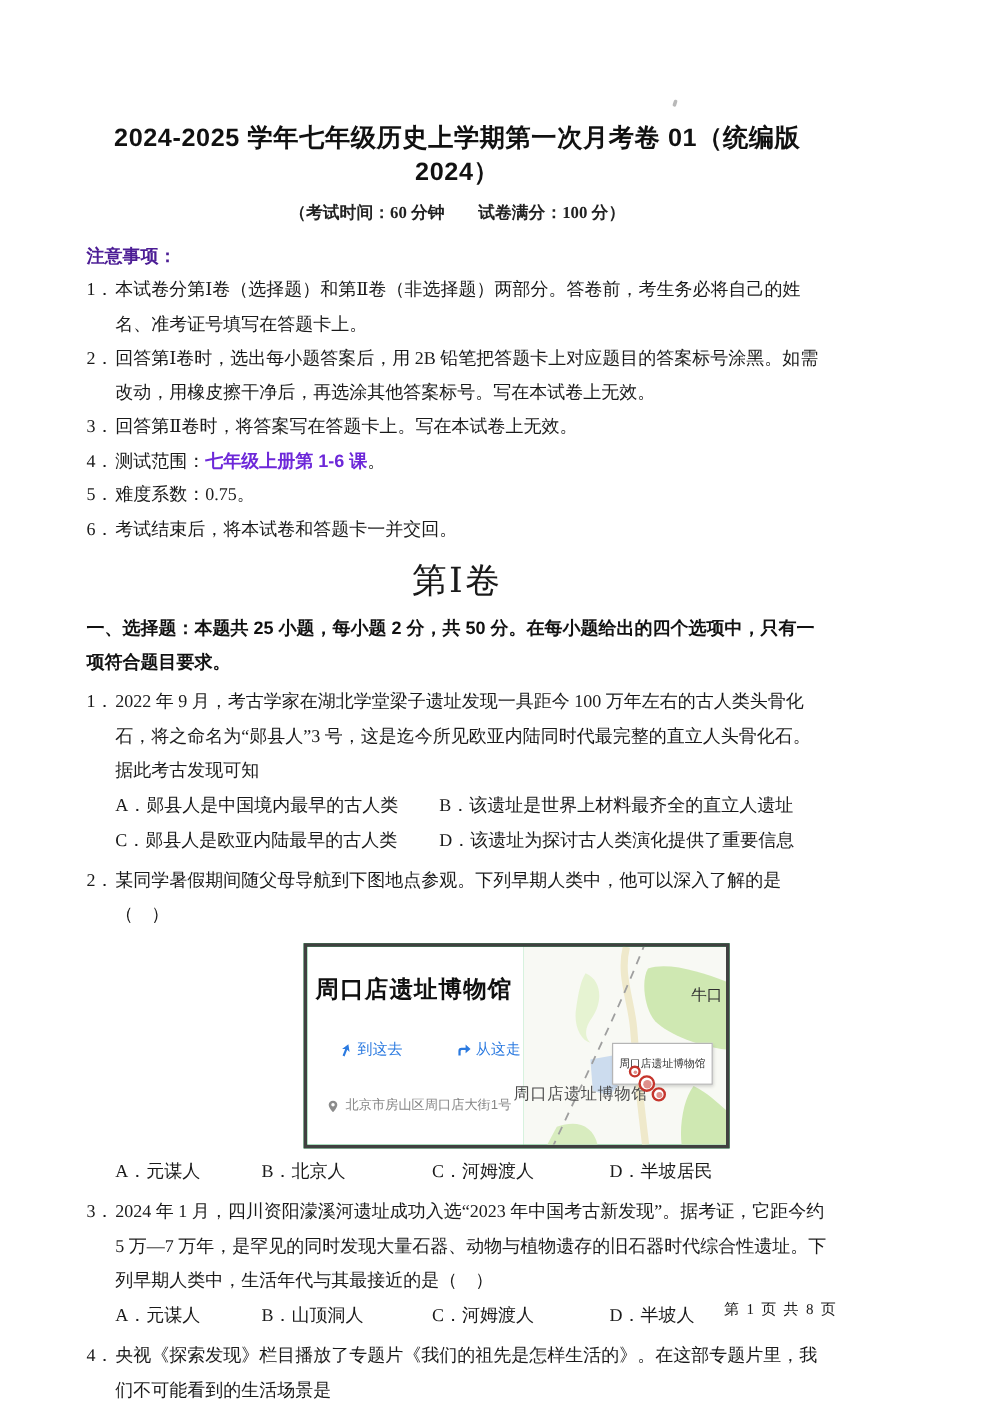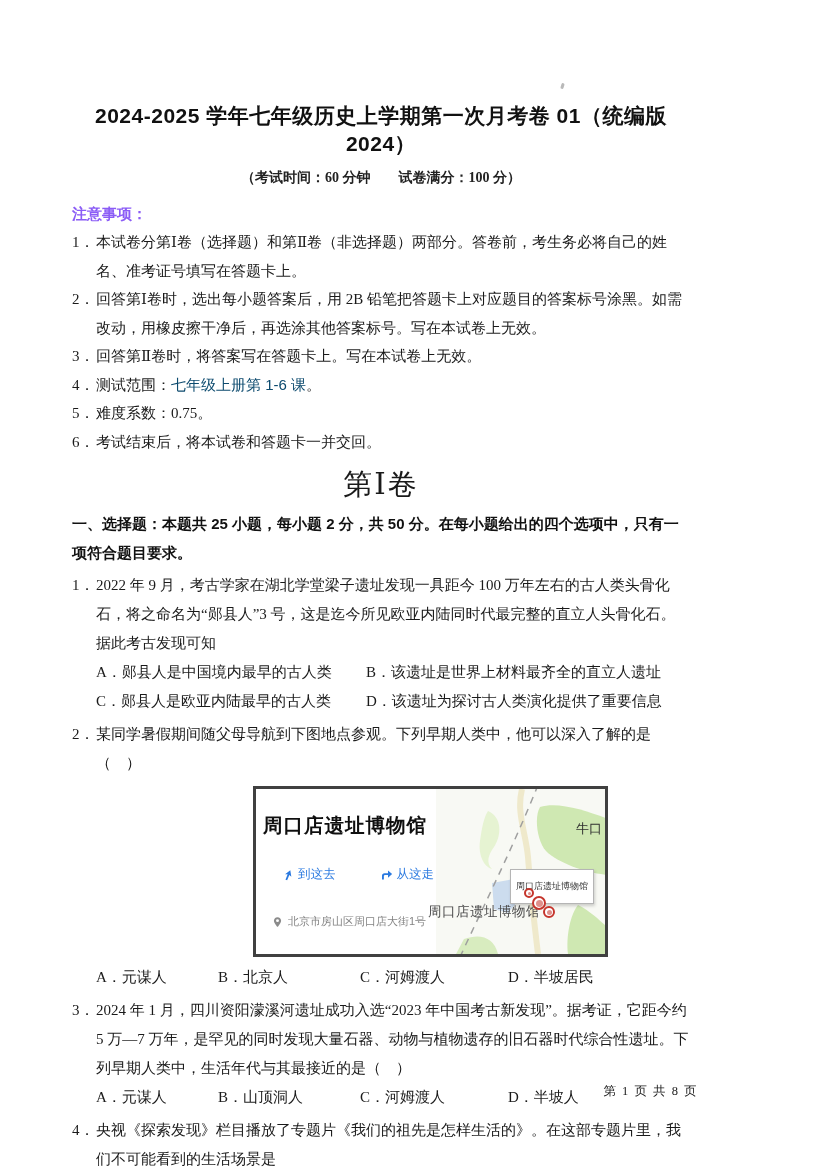--- a/index.html
+++ b/index.html
@@ -5,24 +5,24 @@
   html,body{margin:0;padding:0;background:#ffffff;}
   .page{position:relative;width:762px;height:1169px;background:#fff;overflow:hidden;
         font-family:"Liberation Serif","DejaVu Serif",serif;color:#1a1a1a;}
   .content{padding:0 72px;}
   .artifact{position:absolute;left:561px;top:83px;width:3px;height:6px;border-radius:2px;
             background:#b9b9b9;transform:rotate(18deg);}
   .title{margin:102px 0 0;text-align:center;font-family:"Liberation Sans","DejaVu Sans",sans-serif;
          font-weight:700;font-size:21px;line-height:28px;letter-spacing:.5px;color:#111;}
   .subtitle{margin-top:11px;text-align:center;font-size:14px;font-weight:600;color:#222;}
   .notice-h{margin-top:13px;font-family:"Liberation Sans","DejaVu Sans",sans-serif;
-            font-weight:700;font-size:15px;line-height:28px;color:#8b5cf6;}
+            font-weight:700;font-size:15px;line-height:28px;color:#4c1d95;}
   .n-item{position:relative;padding-left:24px;font-size:15px;line-height:28.5px;}
   .n-item .num,.q .num{position:absolute;left:0;top:0;}
-  .red{color:#0c4a6e;font-weight:400;font-family:"Liberation Sans","DejaVu Sans",sans-serif;}
+  .red{color:#6d28d9;font-weight:700;font-family:"Liberation Sans","DejaVu Sans",sans-serif;}
   .sec-title{margin-top:8px;text-align:center;font-size:29px;line-height:40px;font-weight:500;letter-spacing:2px;}
   .instruction{margin-top:5px;font-family:"Liberation Sans","DejaVu Sans",sans-serif;
                font-weight:700;font-size:15px;line-height:29px;color:#111;}
   .q{position:relative;padding-left:24px;margin-top:4px;font-size:15px;line-height:29px;}
   .opts{display:flex;}
   .opts2 .o1{width:270px;flex:none;}
   .opts4 .o1{width:122px;flex:none;}
   .opts4 .o2{width:142px;flex:none;}
   .opts4 .o3{width:148px;flex:none;}
   

